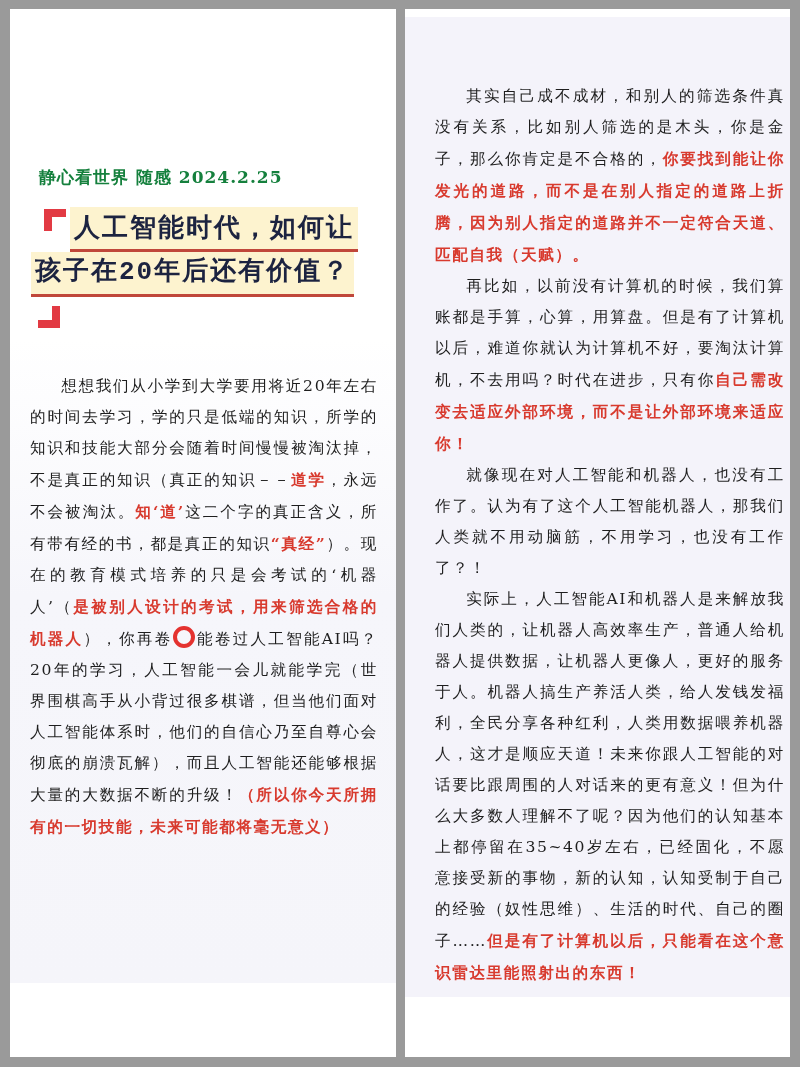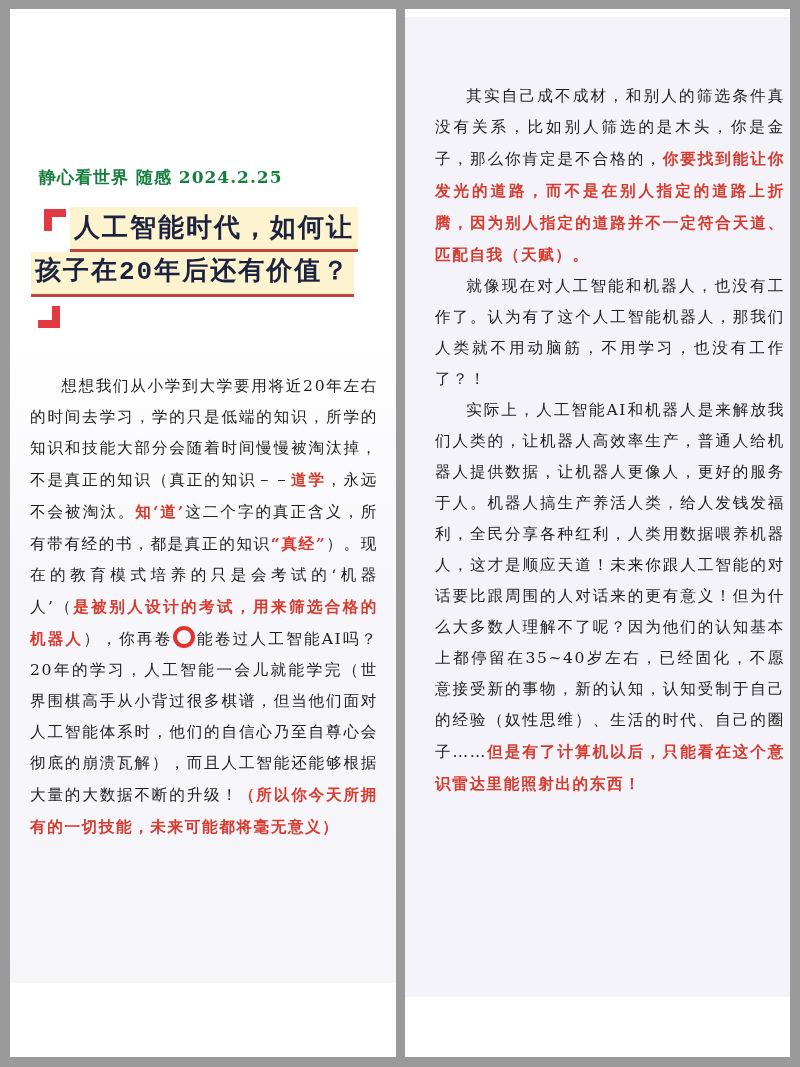--- a/index.html
+++ b/index.html
@@ -62,16 +62,17 @@
   <div class="corner br"></div>
   <div class="body">
       <p><span>想想我们从小学到大学要用将近20年左右的时间去学习，学的只是低端的知识，所学的知识和技能大部分会随着时间慢慢被淘汰掉，不是真正的知识（真正的知识－－</span><span class="red">道学</span><span>，永远不会被淘汰。</span><span class="red">知‘道’</span><span>这二个字的真正含义，所有带有经的书，都是真正的知识</span><span class="red">“真经”</span><span>）。现在的教育模式培养的只是会考试的‘机器人’（</span><span class="red">是被别人设计的考试，用来筛选合格的机器人</span><span>），你再卷</span><span class="ring"></span><span>能卷过人工智能AI吗？20年的学习，人工智能一会儿就能学完（世界围棋高手从小背过很多棋谱，但当他们面对人工智能体系时，他们的自信心乃至自尊心会彻底的崩溃瓦解），而且人工智能还能够根据大量的大数据不断的升级！</span><span class="red">（所以你今天所拥有的一切技能，未来可能都将毫无意义）</span></p>
     </div>
 </div>
 
 <div class="panel" id="right">
   <div class="shade"></div>
   <div class="body">
       <p><span>其实自己成不成材，和别人的筛选条件真没有关系，比如别人筛选的是木头，你是金子，那么你肯定是不合格的，</span><span class="red">你要找到能让你发光的道路，而不是在别人指定的道路上折腾，因为别人指定的道路并不一定符合天道、匹配自我（天赋）。</span></p>
+      <p><span>再比如，以前没有计算机的时候，我们算账都是手算，心算，用算盘。但是有了计算机以后，难道你就认为计算机不好，要淘汰计算机，不去用吗？时代在进步，只有你</span><span class="red">自己需改变去适应外部环境，而不是让外部环境来适应你！</span></p>
       <p><span>就像现在对人工智能和机器人，也没有工作了。认为有了这个人工智能机器人，那我们人类就不用动脑筋，不用学习，也没有工作了？！</span></p>
       <p><span>实际上，人工智能AI和机器人是来解放我们人类的，让机器人高效率生产，普通人给机器人提供数据，让机器人更像人，更好的服务于人。机器人搞生产养活人类，给人发钱发福利，全民分享各种红利，人类用数据喂养机器人，这才是顺应天道！未来你跟人工智能的对话要比跟周围的人对话来的更有意义！但为什么大多数人理解不了呢？因为他们的认知基本上都停留在35~40岁左右，已经固化，不愿意接受新的事物，新的认知，认知受制于自己的经验（奴性思维）、生活的时代、自己的圈子……</span><span class="red">但是有了计算机以后，只能看在这个意识雷达里能照射出的东西！</span></p>
     </div>
 </div>
 
 </body></html>

